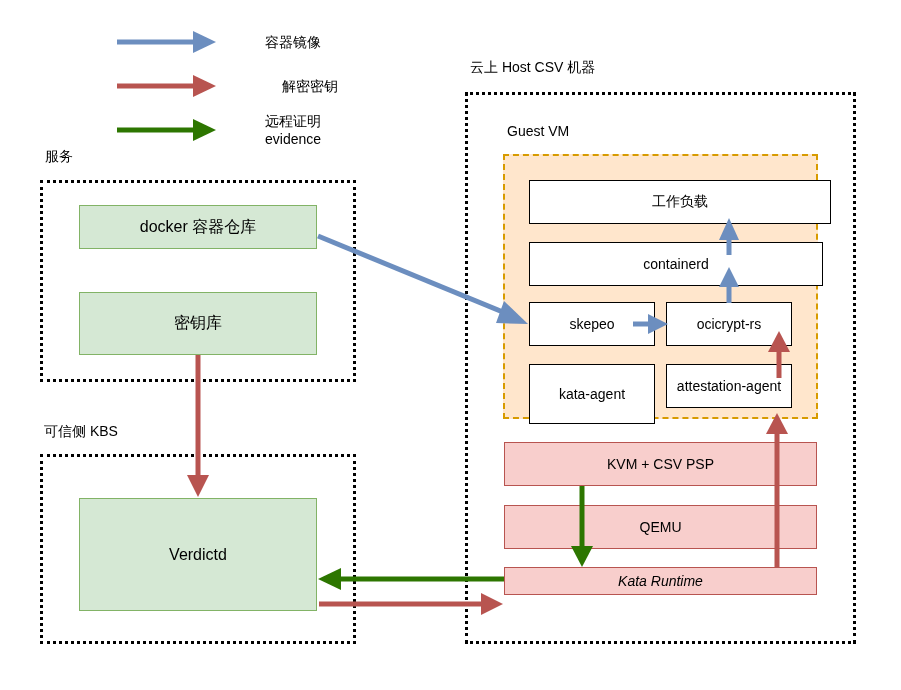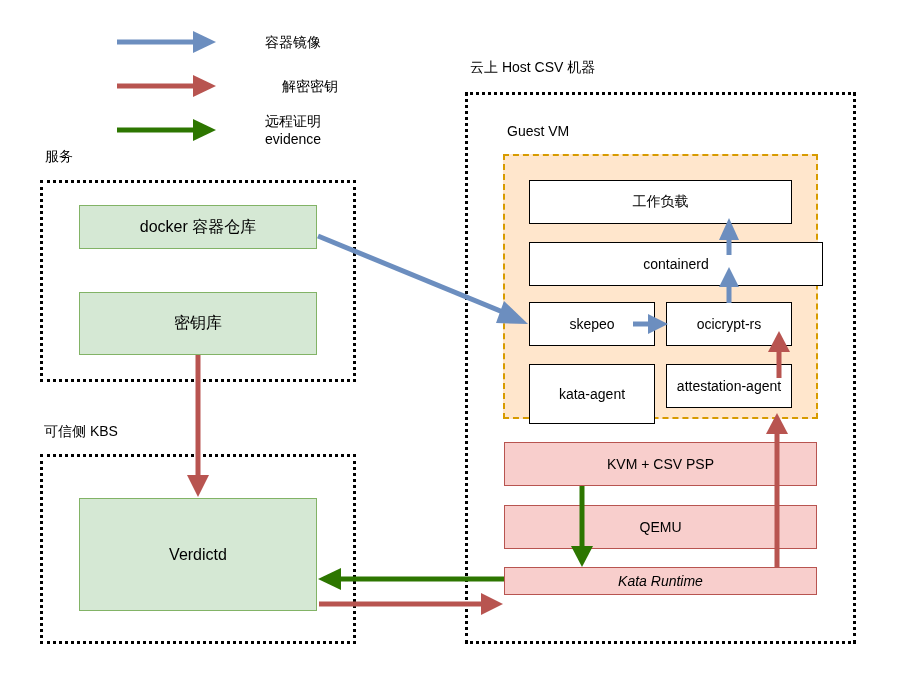--- a/index.html
+++ b/index.html
@@ -31,21 +31,21 @@
 
 <div class="abs label" style="left:44px; top:423px;">可信侧 KBS</div>
 <div class="group" style="left:40px; top:454px; width:316px; height:190px;"></div>
 <div class="box green" style="left:79px; top:498px; width:238px; height:113px;">Verdictd</div>
 
 <div class="abs label" style="left:470px; top:59px;">云上 Host CSV 机器</div>
 <div class="group" style="left:465px; top:92px; width:391px; height:552px;"></div>
 <div class="abs label" style="left:507px; top:123px;">Guest VM</div>
 <div class="guest" style="left:503px; top:154px; width:315px; height:265px;"></div>
 
-<div class="box white" style="left:529px; top:180px; width:263px; height:44px;">工作负载</div>
+<div class="box white" style="left:529px; top:180px; width:302px; height:44px;">工作负载</div>
 <div class="box white" style="left:529px; top:242px; width:294px; height:44px;">containerd</div>
 <div class="box white" style="left:529px; top:302px; width:126px; height:44px;">skepeo</div>
 <div class="box white" style="left:666px; top:302px; width:126px; height:44px;">ocicrypt-rs</div>
 <div class="box white" style="left:529px; top:364px; width:126px; height:60px;">kata-agent</div>
 <div class="box white" style="left:666px; top:364px; width:126px; height:44px;">attestation-agent</div>
 
 <div class="box red" style="left:504px; top:442px; width:313px; height:44px;">KVM + CSV PSP</div>
 <div class="box red" style="left:504px; top:505px; width:313px; height:44px;text-align:center;">QEMU</div>
 <div class="box red" style="left:504px; top:567px; width:313px; height:28px;font-style:italic;">Kata Runtime</div>
 

